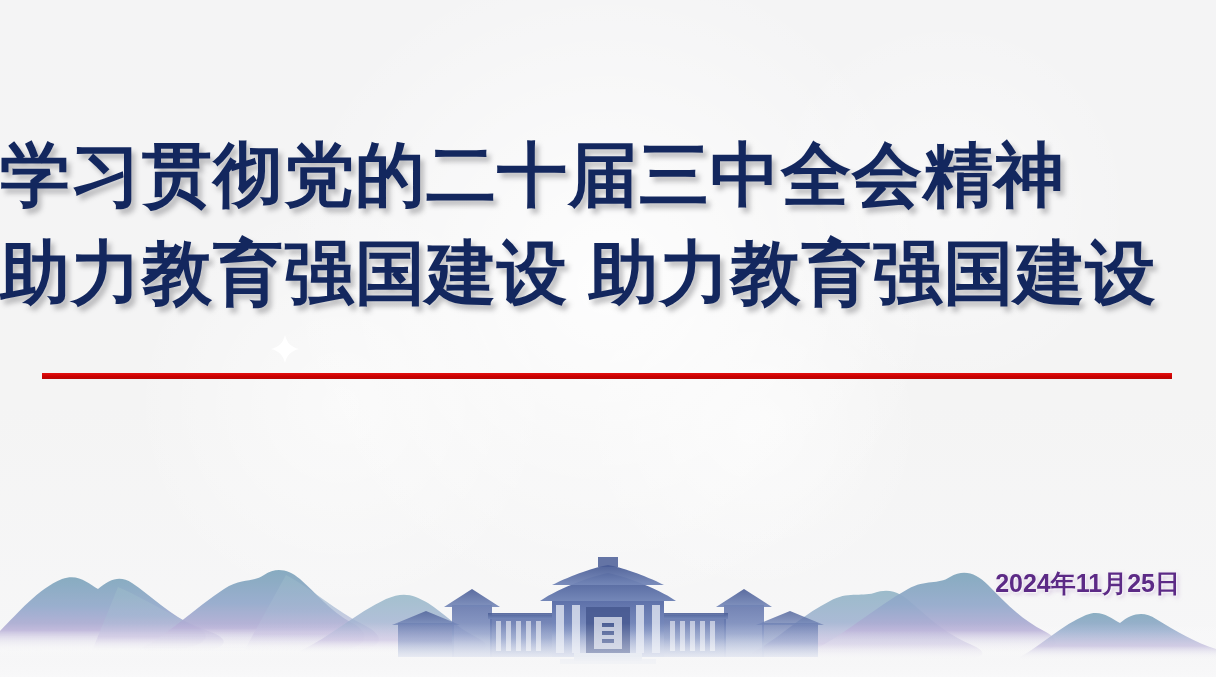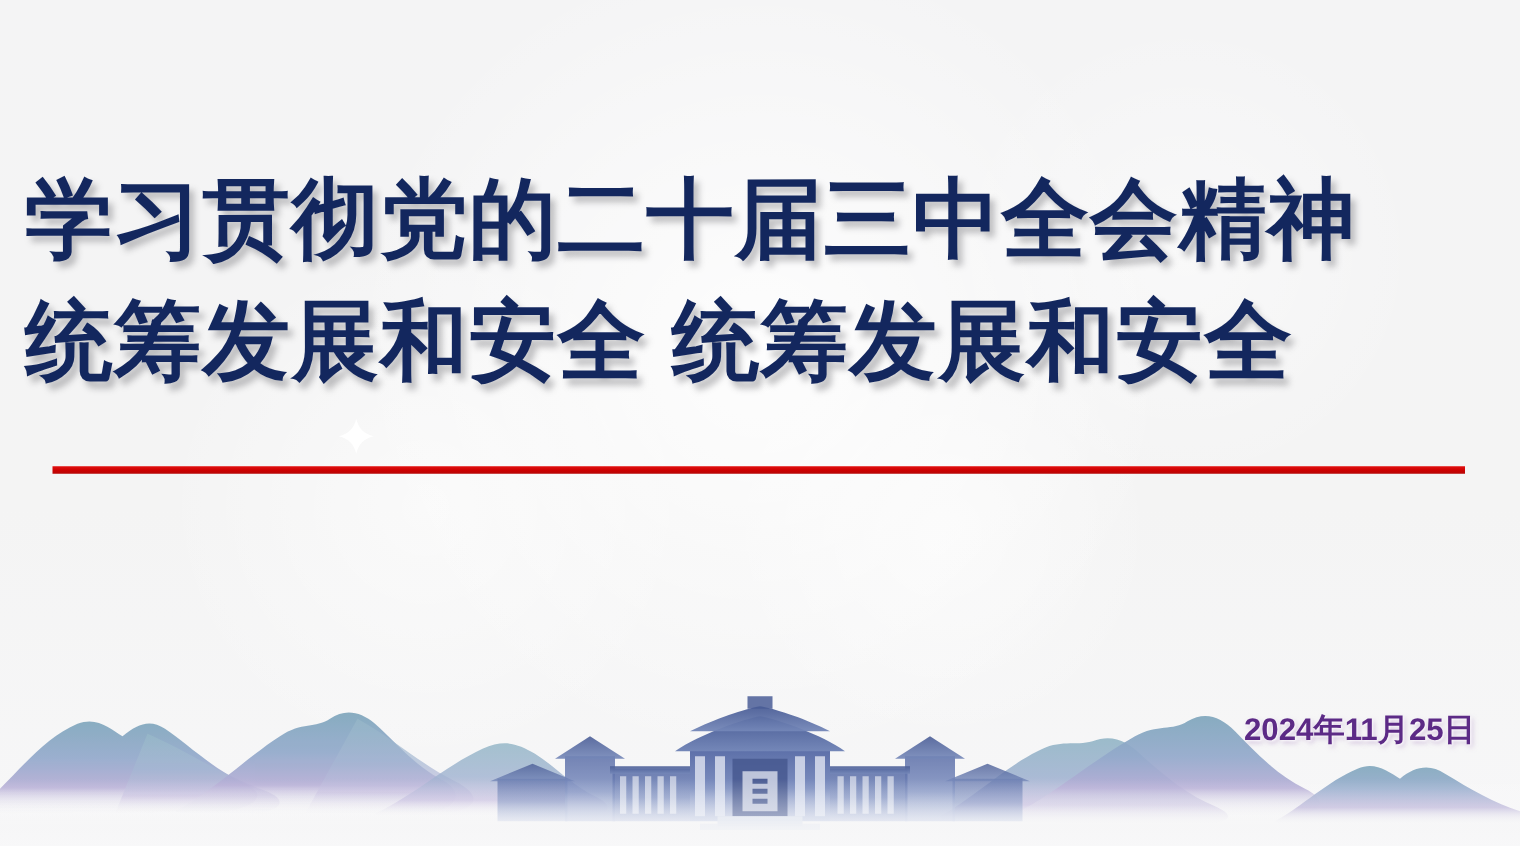--- a/index.html
+++ b/index.html
@@ -41,21 +41,20 @@
     pointer-events: none;
   }
 
   
   .headline {
     position: absolute;
     left: 0;
     top: 126px;
     width: 1012px;
     text-align: center;
-    margin-left: 20px;
   }
   .title-line {
     display: block;
     color: #13275e;
     font-weight: bold;
     font-size: 70px;
     line-height: 98px;
     letter-spacing: 1px;
     white-space: pre;
     text-shadow: 4px 5px 5px rgba(120,120,125,0.45);
@@ -121,21 +120,21 @@
 <div class="slide">
 
   <div class="bg-wash"></div>
 
   <svg class="sparkle" viewBox="0 0 30 30">
     <path d="M15 1 C17 9 21 13 29 15 C21 17 17 21 15 29 C13 21 9 17 1 15 C9 13 13 9 15 1 Z" fill="#ffffff" opacity="0.95"></path>
   </svg>
 
   <div class="headline">
     <span class="title-line">学习贯彻党的二十届三中全会精神</span>
-    <span class="title-line">统筹发展和安全 统筹发展和安全</span>
+    <span class="title-line">助力教育强国建设 助力教育强国建设</span>
   </div>
 
   <div class="divider"></div>
 
 
   <div class="date">2024年11月25日</div>
 
   <svg class="scenery" viewBox="0 0 1216 150" preserveAspectRatio="none">
     <defs>
       <linearGradient id="mtn" x1="0" y1="0" x2="0" y2="1">

